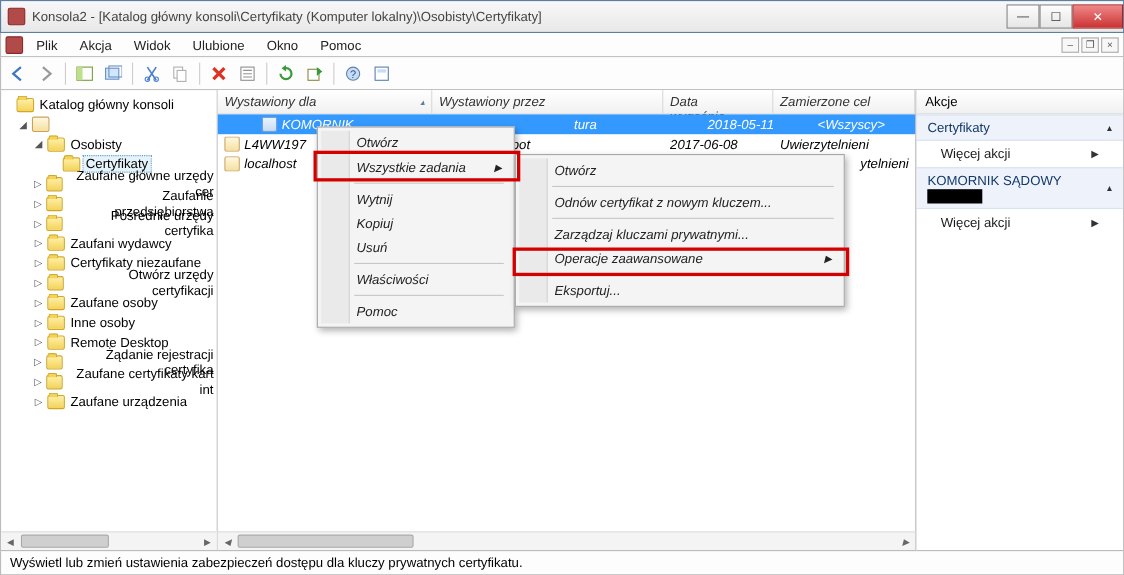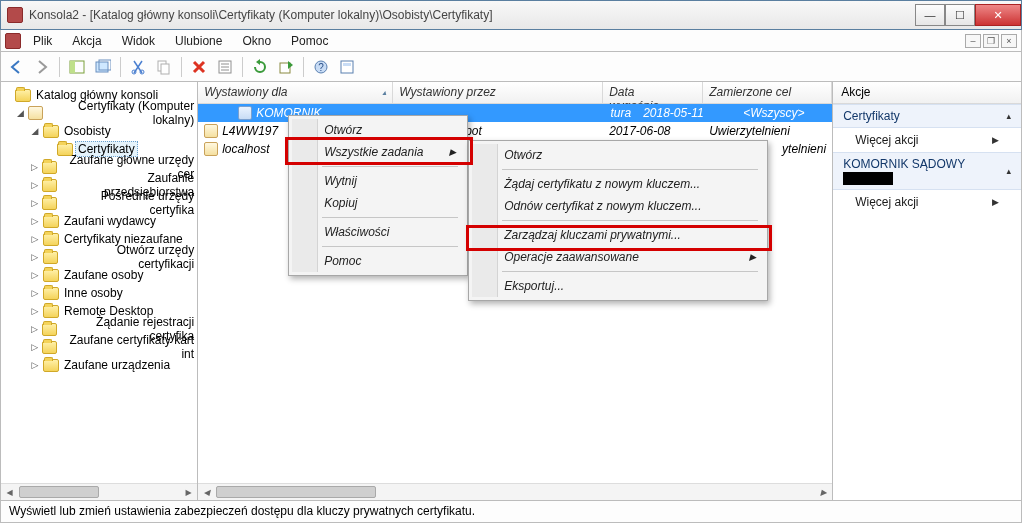--- a/index.html
+++ b/index.html
@@ -210,21 +210,20 @@
   <div class="treepanel">
     <div class="tree">
       <div class="node">
         <span class="exp"></span>
         <span class="folder"></span>
         <span class="label">Katalog główny konsoli</span>
       </div>
       <div class="node indent1">
         <span class="exp">◢</span>
         <span style="width:16px;height:14px;border:1px solid #c9a25a;background:linear-gradient(#fff8e0,#f5e0a0);border-radius:2px;"></span>
-        <span class="label">Certyfikaty (Komputer lokalny)</span>
       </div>
       <div id="tree-nodes">
           <div class="node indent2">
             <span class="exp">◢</span>
             <span class="folder"></span>
             <span class="label">Osobisty</span>
           </div>
           <div class="node indent3">
             <span class="exp"></span>
             <span class="folder"></span>
@@ -302,21 +301,21 @@
   <div class="listpanel">
     <div class="listhead">
       <div class="col col-name"><span>Wystawiony dla</span><span class="sort-caret">▴</span></div>
       <div class="col col-by">Wystawiony przez</div>
       <div class="col col-date">Data wygaśnie...</div>
       <div class="col col-purpose">Zamierzone cel</div>
     </div>
     <div class="listbody">
       <div class="row selected">
         <div class="cell col-name"><span class="cert-icon b"></span><span>KOMORNIK</span></div>
-        <div class="cell col-by" style="text-align:right;">tura</div>
+        <div class="cell col-by" style="text-align:center;">tura</div>
         <div class="cell col-date">2018-05-11</div>
         <div class="cell col-purpose">&lt;Wszyscy&gt;</div>
       </div>
       <div class="row">
         <div class="cell col-name"><span class="cert-icon"></span><span>L4WW197</span></div>
         <div class="cell col-by">Currenda.sopot</div>
         <div class="cell col-date">2017-06-08</div>
         <div class="cell col-purpose">Uwierzytelnieni</div>
       </div>
       <div class="row">
@@ -328,35 +327,35 @@
     </div>
 
     <div class="ctx" style="left:90px;top:33px;width:180px;">
       <div class="gutter"></div>
       <div id="ctx1-items">
           <div class="ci">Otwórz</div>
           <div class="ci">Wszystkie zadania<span class="arrow">▶</span></div>
           <div class="sep"></div>
           <div class="ci">Wytnij</div>
           <div class="ci">Kopiuj</div>
+          <div class="ci">Usuń</div>
           <div class="sep"></div>
           <div class="ci">Właściwości</div>
           <div class="sep"></div>
           <div class="ci">Pomoc</div>
         </div>
     </div>
 
     <div class="redwrap" style="left:87px;top:55px;width:188px;height:28px;"></div>
 
     <div class="ctx" style="left:270px;top:58px;width:300px;">
       <div class="gutter"></div>
       <div id="ctx2-items">
           <div class="ci">Otwórz</div>
           <div class="sep"></div>
-          <div class="ci">Żądaj certyfikatu z nowym kluczem...</div>
           <div class="ci">Odnów certyfikat z nowym kluczem...</div>
           <div class="sep"></div>
           <div class="ci">Zarządzaj kluczami prywatnymi...</div>
           <div class="ci">Operacje zaawansowane<span class="arrow">▶</span></div>
           <div class="sep"></div>
           <div class="ci">Eksportuj...</div>
         </div>
     </div>
 
     <div class="redwrap" style="left:268px;top:143px;width:306px;height:26px;"></div>

